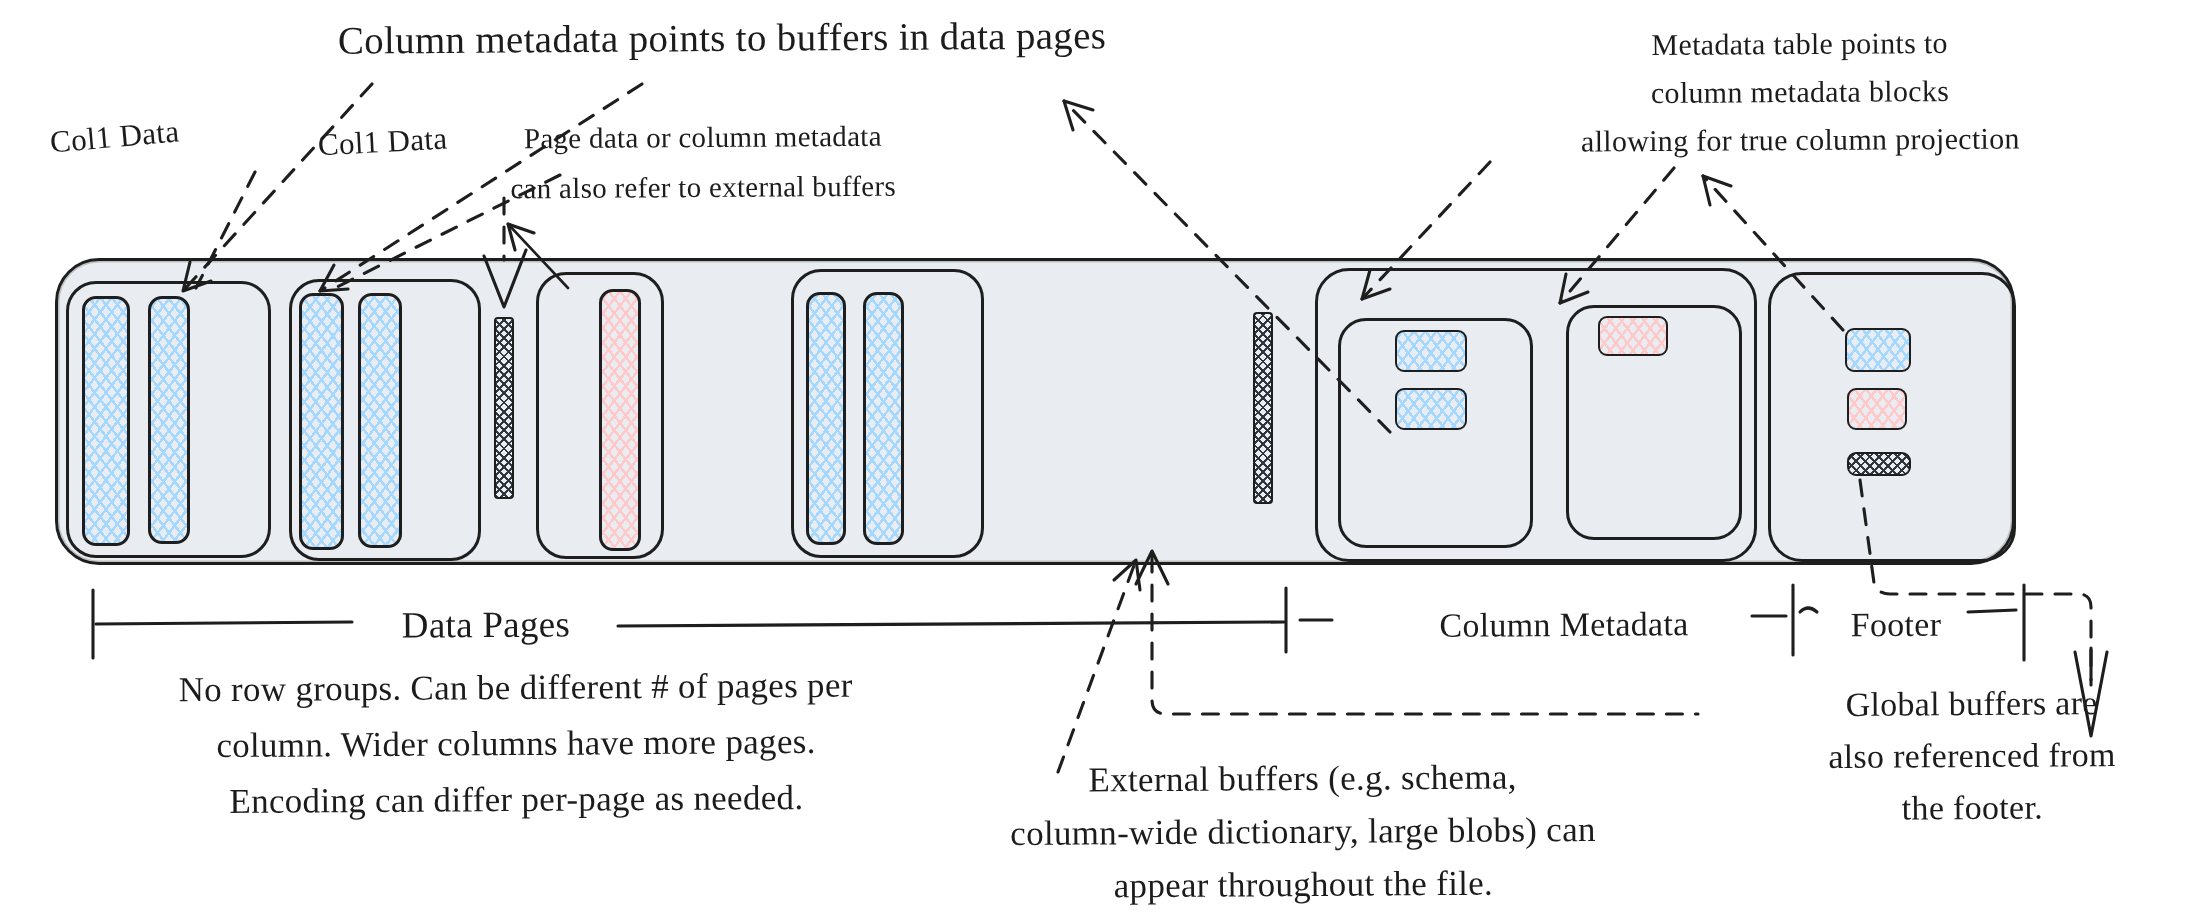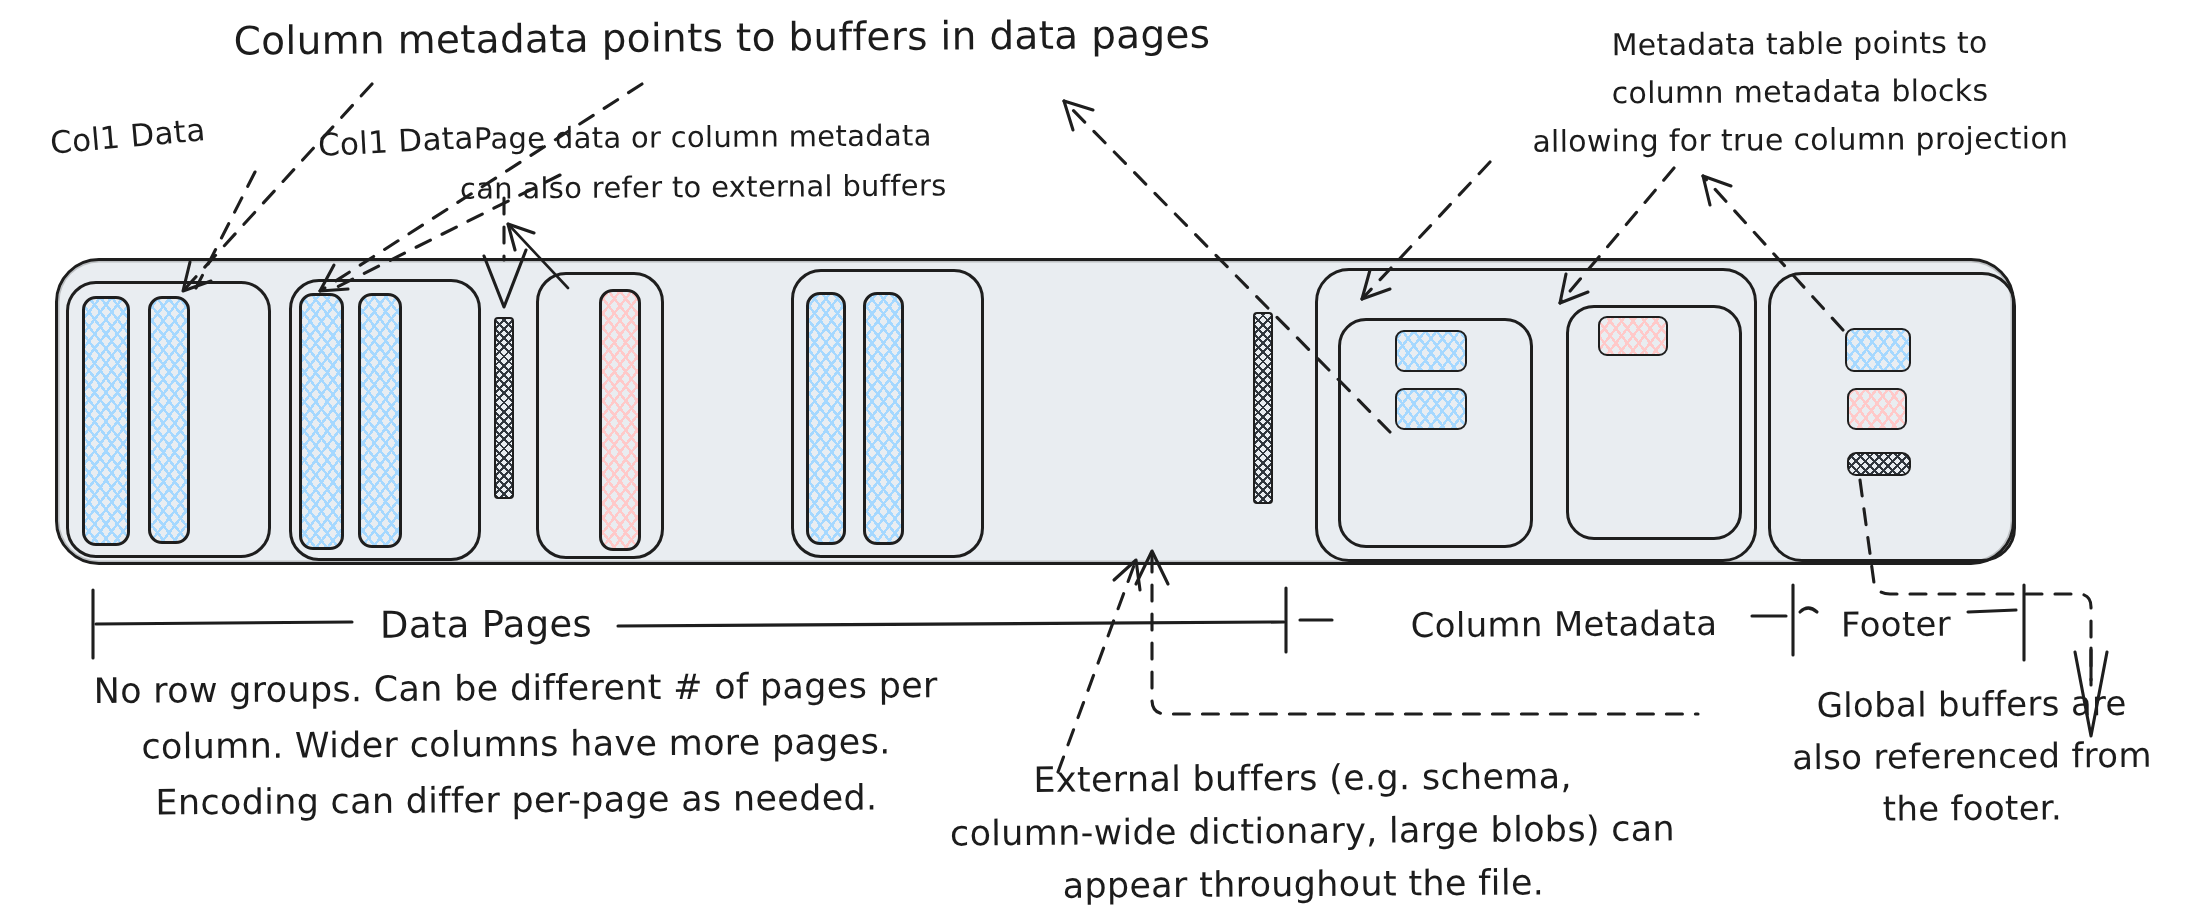--- a/index.html
+++ b/index.html
@@ -1,18 +1,18 @@
 <!DOCTYPE html>
 <html style="--stroke: #1e1e1e; --file_fill: #e9edf1; --page_buffer_blue: #a5d8ff; --metadata_pink: #ffc9c9; --external_buffer_dark: #30363d;"><head>
 <meta charset="utf-8">
 <style>
   html,body{margin:0;padding:0;background:#ffffff;}
   body{width:2197px;height:921px;position:relative;overflow:hidden;
        font-family:"DejaVu Sans","Liberation Sans",sans-serif;color:#1c1c1c;}
-  .canvas{position:absolute;inset:0;}
+  .canvas{position:absolute;inset:0;font-family:Liberation Serif, serif;}
   .abs{position:absolute;box-sizing:border-box;}
   
   .filebar{background:var(--file_fill);border:3px solid var(--stroke);border-radius:44px;
            box-shadow:inset 0 0 0 1.5px rgba(30,30,30,.22);}
   .group{border:3px solid var(--stroke);border-radius:30px;background:transparent;}
   .group2x{border-radius:34px;}
   .vbar{border:3px solid var(--stroke);border-radius:14px;}
   .hblock{border:2.5px solid var(--stroke);border-radius:9px;}
   .strip{border:2.5px solid var(--stroke);border-radius:4px;}
   .xh-blue{background:

